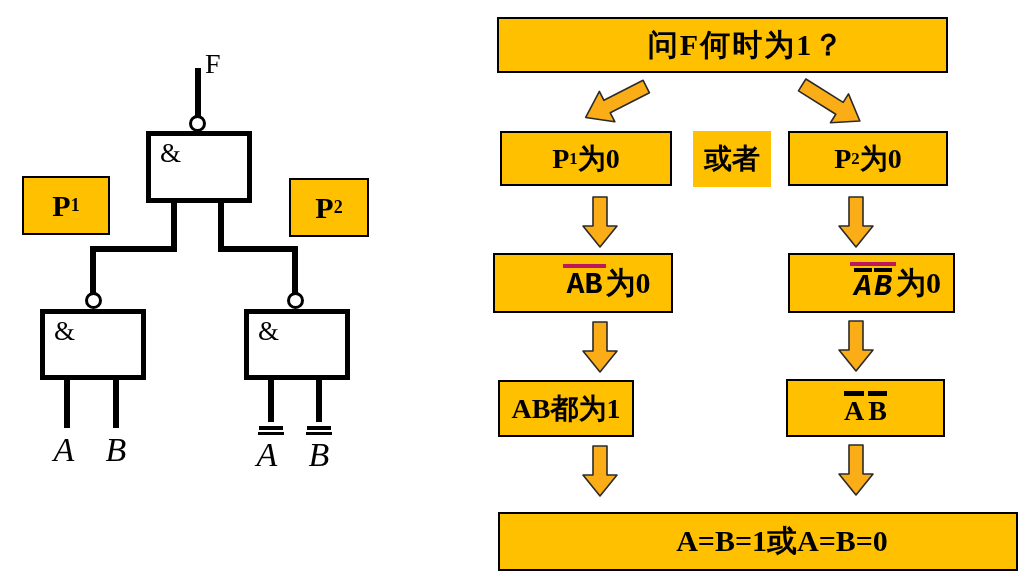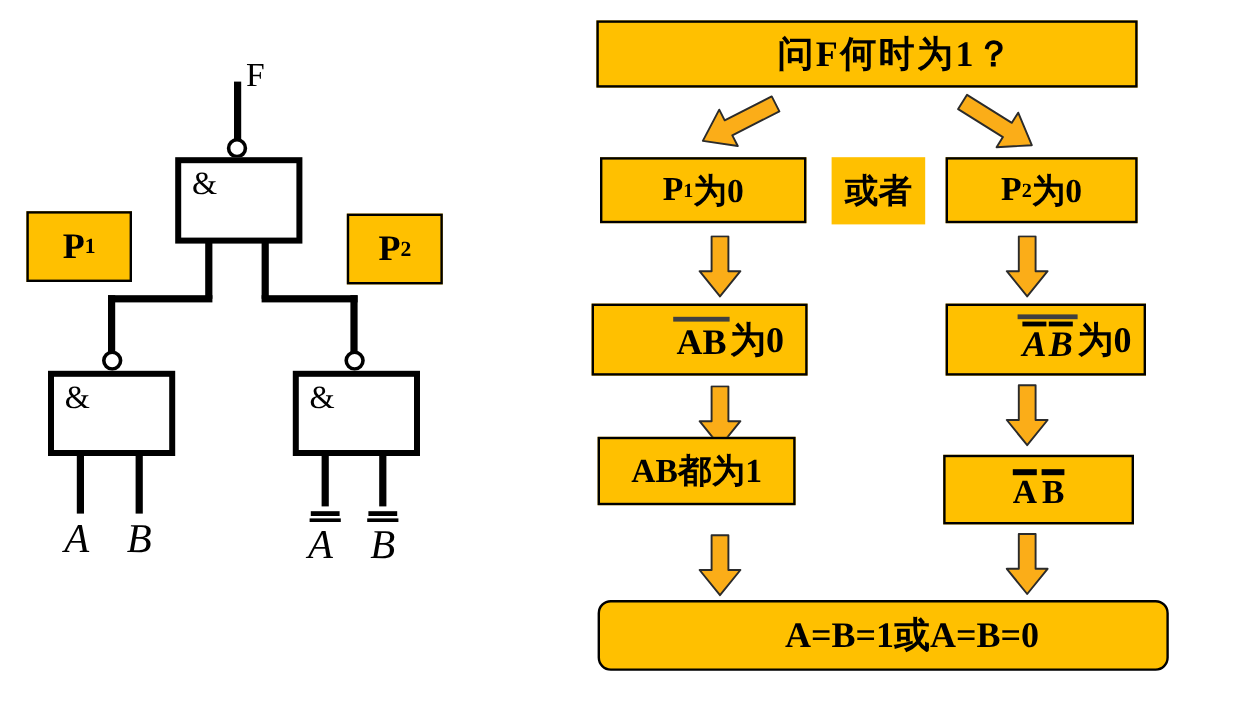--- a/index.html
+++ b/index.html
@@ -17,21 +17,21 @@
   .plabel{position:absolute;background:var(--box-fill,#FFC000);border:2px solid var(--line,#000);
           display:flex;align-items:center;justify-content:center;
           font-weight:bold;font-size:30px;color:#000;}
   .sub{font-size:0.6em;vertical-align:-0.28em;font-weight:bold;}
   
   .fbox{position:absolute;background:var(--box-fill,#FFC000);border:2px solid var(--line,#000);
         display:flex;align-items:center;justify-content:center;
         font-weight:bold;color:#000;box-sizing:border-box;}
   .noborder{border:none;}
   .arrowpoly{fill:var(--arrow-fill,#FBAD18);stroke:#2b2b2b;stroke-width:1.6;stroke-linejoin:round;}
-  .ovgroup{display:inline-block;border-top:4px solid #404040;padding:2px 3px 0 3px;line-height:1.05;}
+  .ovgroup{display:inline-block;border-top:4px solid #be185d;padding:2px 3px 0 3px;line-height:1.05;font-family:Liberation Mono, monospace;}
   .ov{display:inline-block;border-top:4px solid #000;line-height:1.05;margin:0 1px;}
   .ovthick{display:inline-block;border-top:5px solid #000;line-height:1.05;margin:0 2px;}
   .it{font-style:italic;}
   .f28{font-size:28px;} .f30{font-size:30px;padding-left:48px;}
 </style>
 </head>
 <body>
 
 <div class="stage">
 
@@ -129,32 +129,32 @@
         <span>为0</span>
     </div>
 
     <svg class="abs" style="left:100px;top:321px;" width="40" height="53" viewBox="0 0 40 53">
       <polygon class="arrowpoly" points="13,1 27,1 27,30 37,30 20,51 3,30 13,30"></polygon>
     </svg>
     <svg class="abs" style="left:356px;top:320px;" width="40" height="53" viewBox="0 0 40 53">
       <polygon class="arrowpoly" points="13,1 27,1 27,30 37,30 20,51 3,30 13,30"></polygon>
     </svg>
 
-    <div class="fbox f28" style="left:18px;top:364px;width:165px;height:57px;">
+    <div class="fbox f28" style="left:18px;top:380px;width:136px;height:57px;">
       <span>AB都为1</span>
     </div>
     <div class="fbox f28" style="left:306px;top:379px;width:159px;height:58px;">
       <span class="ovthick">A</span>
         <span class="ovthick">B</span>
     </div>
 
     <svg class="abs" style="left:100px;top:445px;" width="40" height="53" viewBox="0 0 40 53">
       <polygon class="arrowpoly" points="13,1 27,1 27,30 37,30 20,51 3,30 13,30"></polygon>
     </svg>
     <svg class="abs" style="left:356px;top:444px;" width="40" height="53" viewBox="0 0 40 53">
       <polygon class="arrowpoly" points="13,1 27,1 27,30 37,30 20,51 3,30 13,30"></polygon>
     </svg>
 
-    <div class="fbox f30" style="left:18px;top:500px;width:476px;height:59px;border-radius:11px;">
+    <div class="fbox f30" style="left:18px;top:512px;width:520px;height:59px;">
       <span>A=B=1或A=B=0</span>
     </div>
   </div>
 </div>
 
 </body></html>

